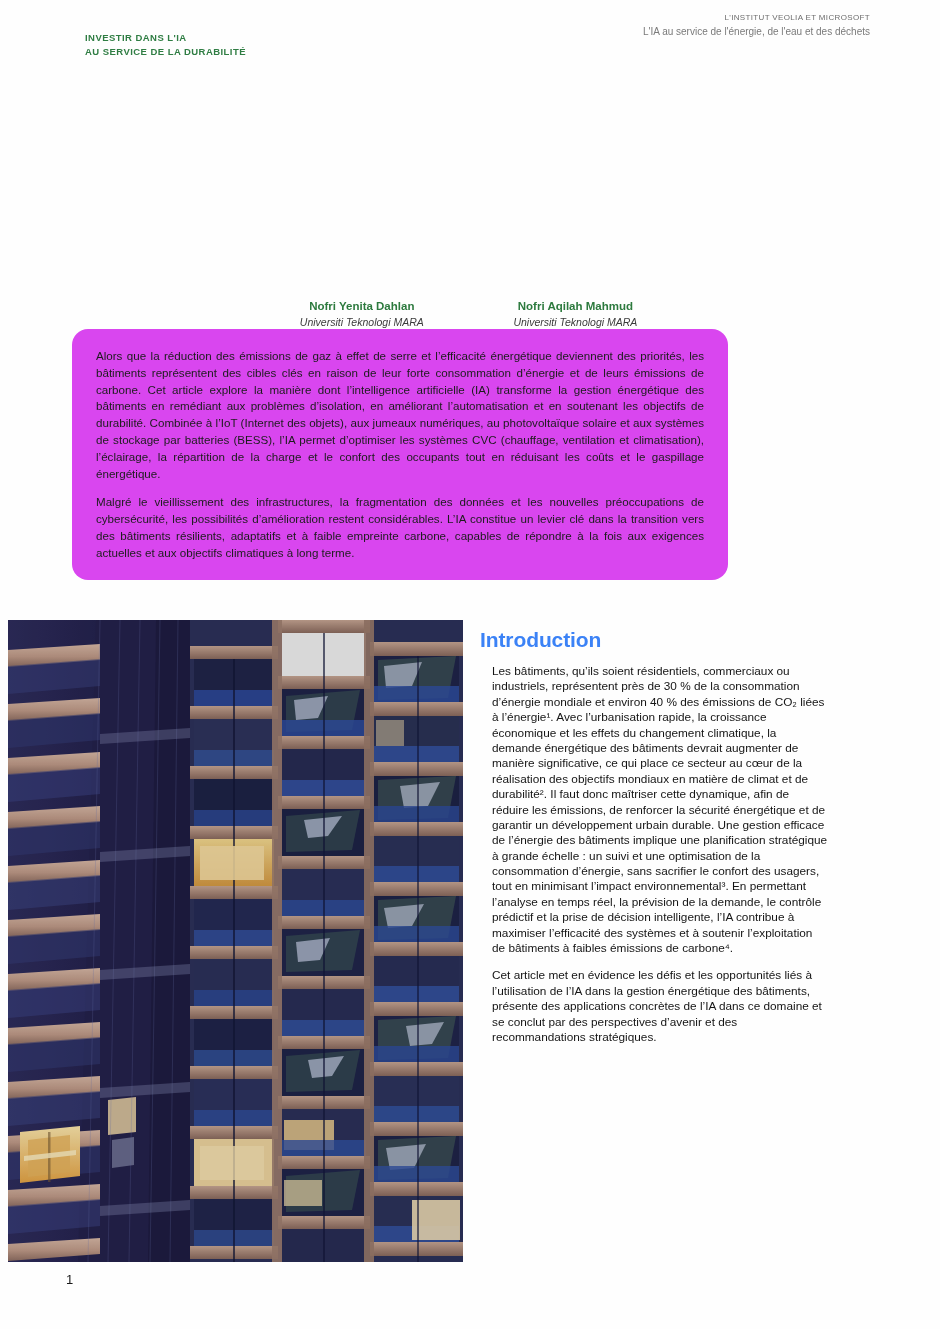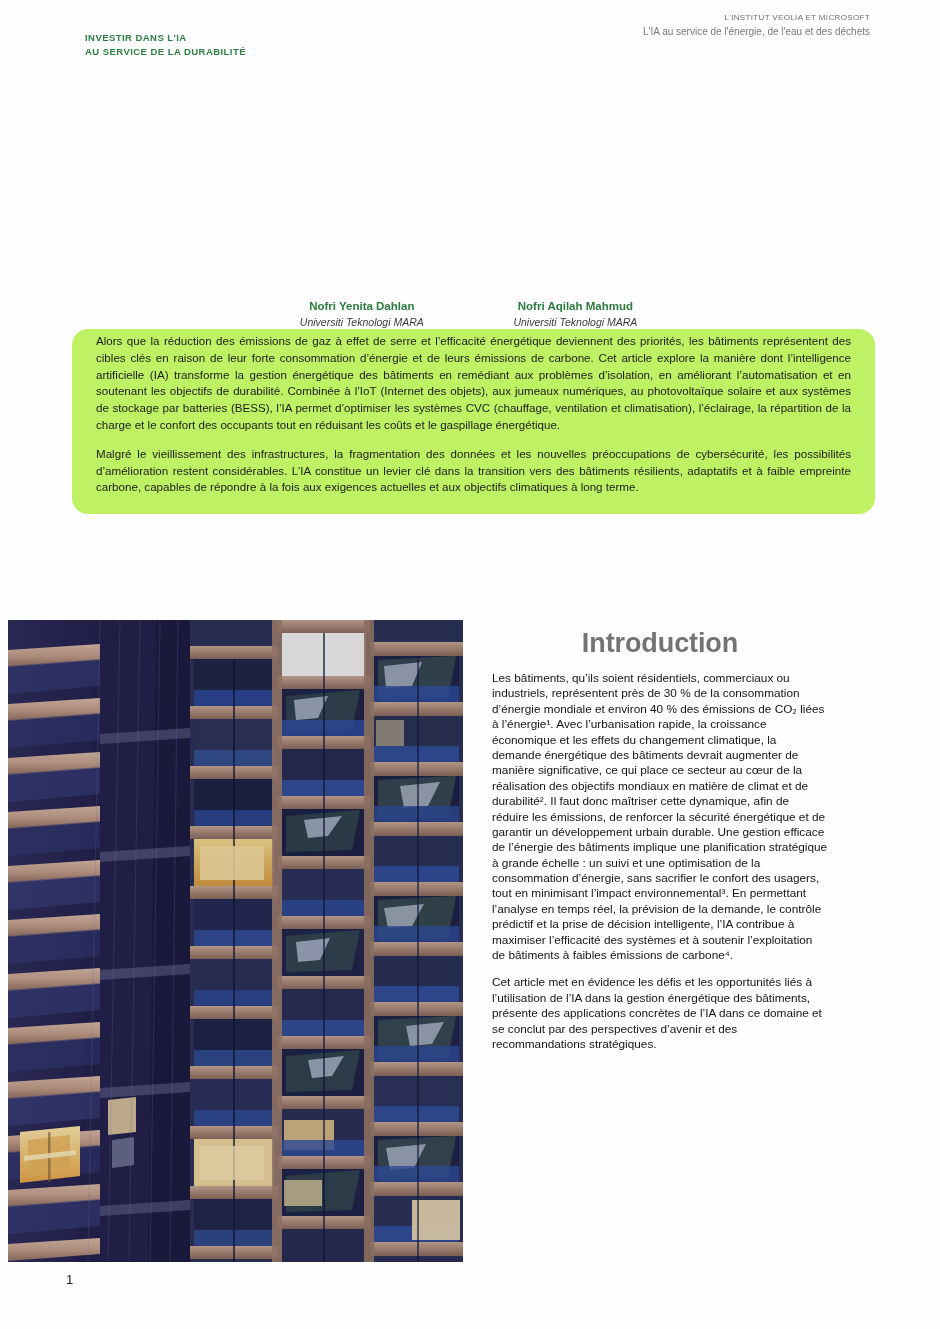--- a/index.html
+++ b/index.html
@@ -51,24 +51,24 @@
   .author{ text-align:center; width:48%; }
   .author .nm{
     color:#2d7a3e; font-size:11.5px; font-weight:bold; line-height:1.35;
   }
   .author .af{
     color:#3b3b3b; font-size:10.5px; font-style:italic; line-height:1.35;
   }
 
   
   .abstract{
-    position:absolute; left:72px; top:329px; width:803px;
-    background:#bef264;
+    position:absolute; left:72px; top:329px; width:656px;
+    background:#d946ef;
     border-radius:16px;
-    padding:4px 24px 18px 24px;
+    padding:19px 24px 18px 24px;
     box-sizing:border-box;
   }
   .abstract p{
     margin:0 0 12px 0;
     font-size:11.6px;
     line-height:1.45;
     color:#1c1c1c;
     text-align:justify;
     font-family:"Liberation Sans", sans-serif;
     font-stretch:condensed;
@@ -82,25 +82,24 @@
     background:#201d3c;
   }
   .photo svg{display:block;}
 
   
   .intro{
     position:absolute; left:480px; top:628px; width:360px;
   }
   .intro h2{
     margin:0 0 11px 0;
-    color:#737373;
-    font-size:27px;
+    color:#3b82f6;
+    font-size:21px;
     font-weight:600;
     letter-spacing:-0.1px;
-    text-align:center;
   }
   .intro p{
     margin:12px;
     font-size:11.8px;
     line-height:1.305;
     color:#141414;
     text-align:left;
   }
 
   

